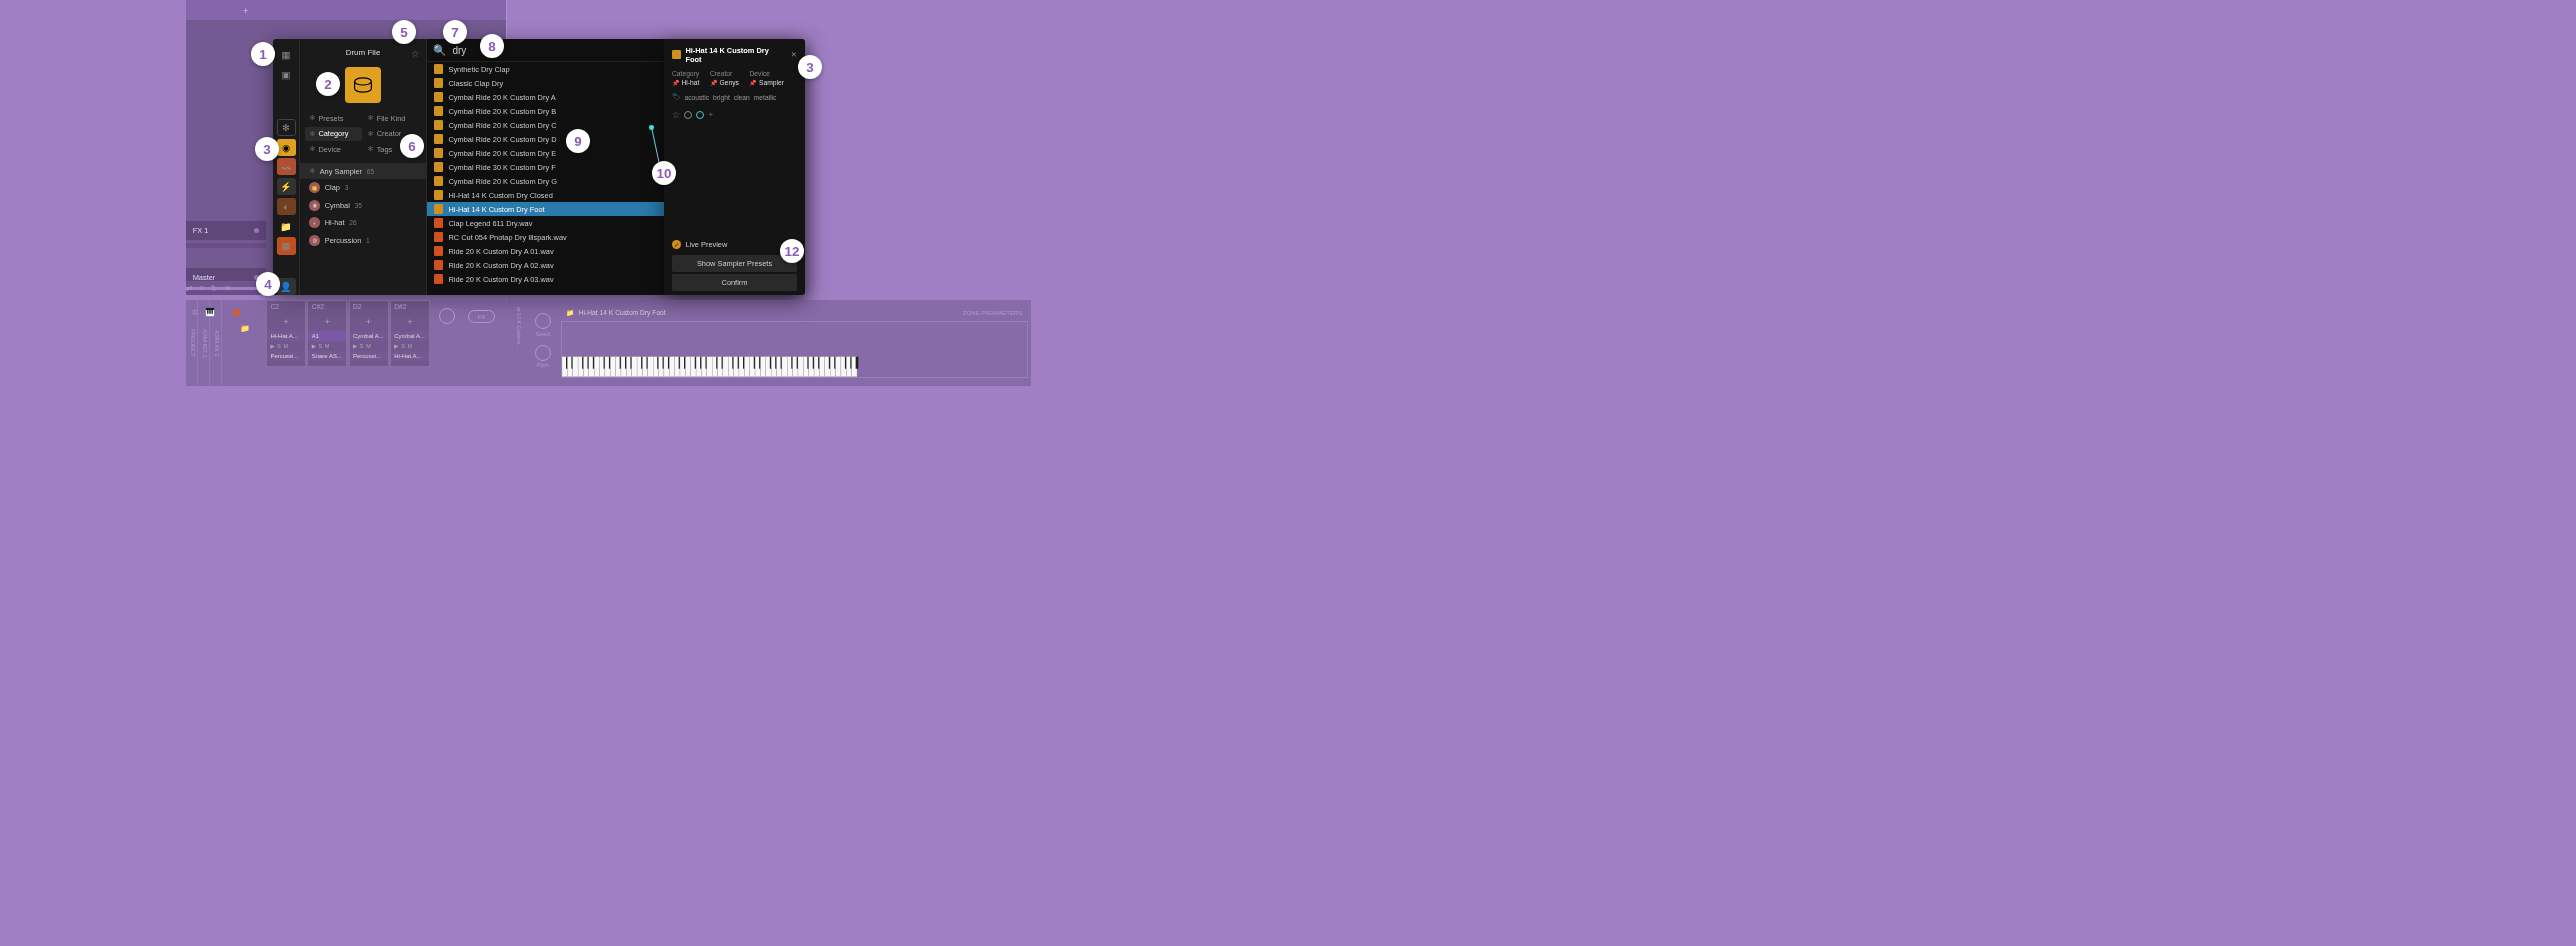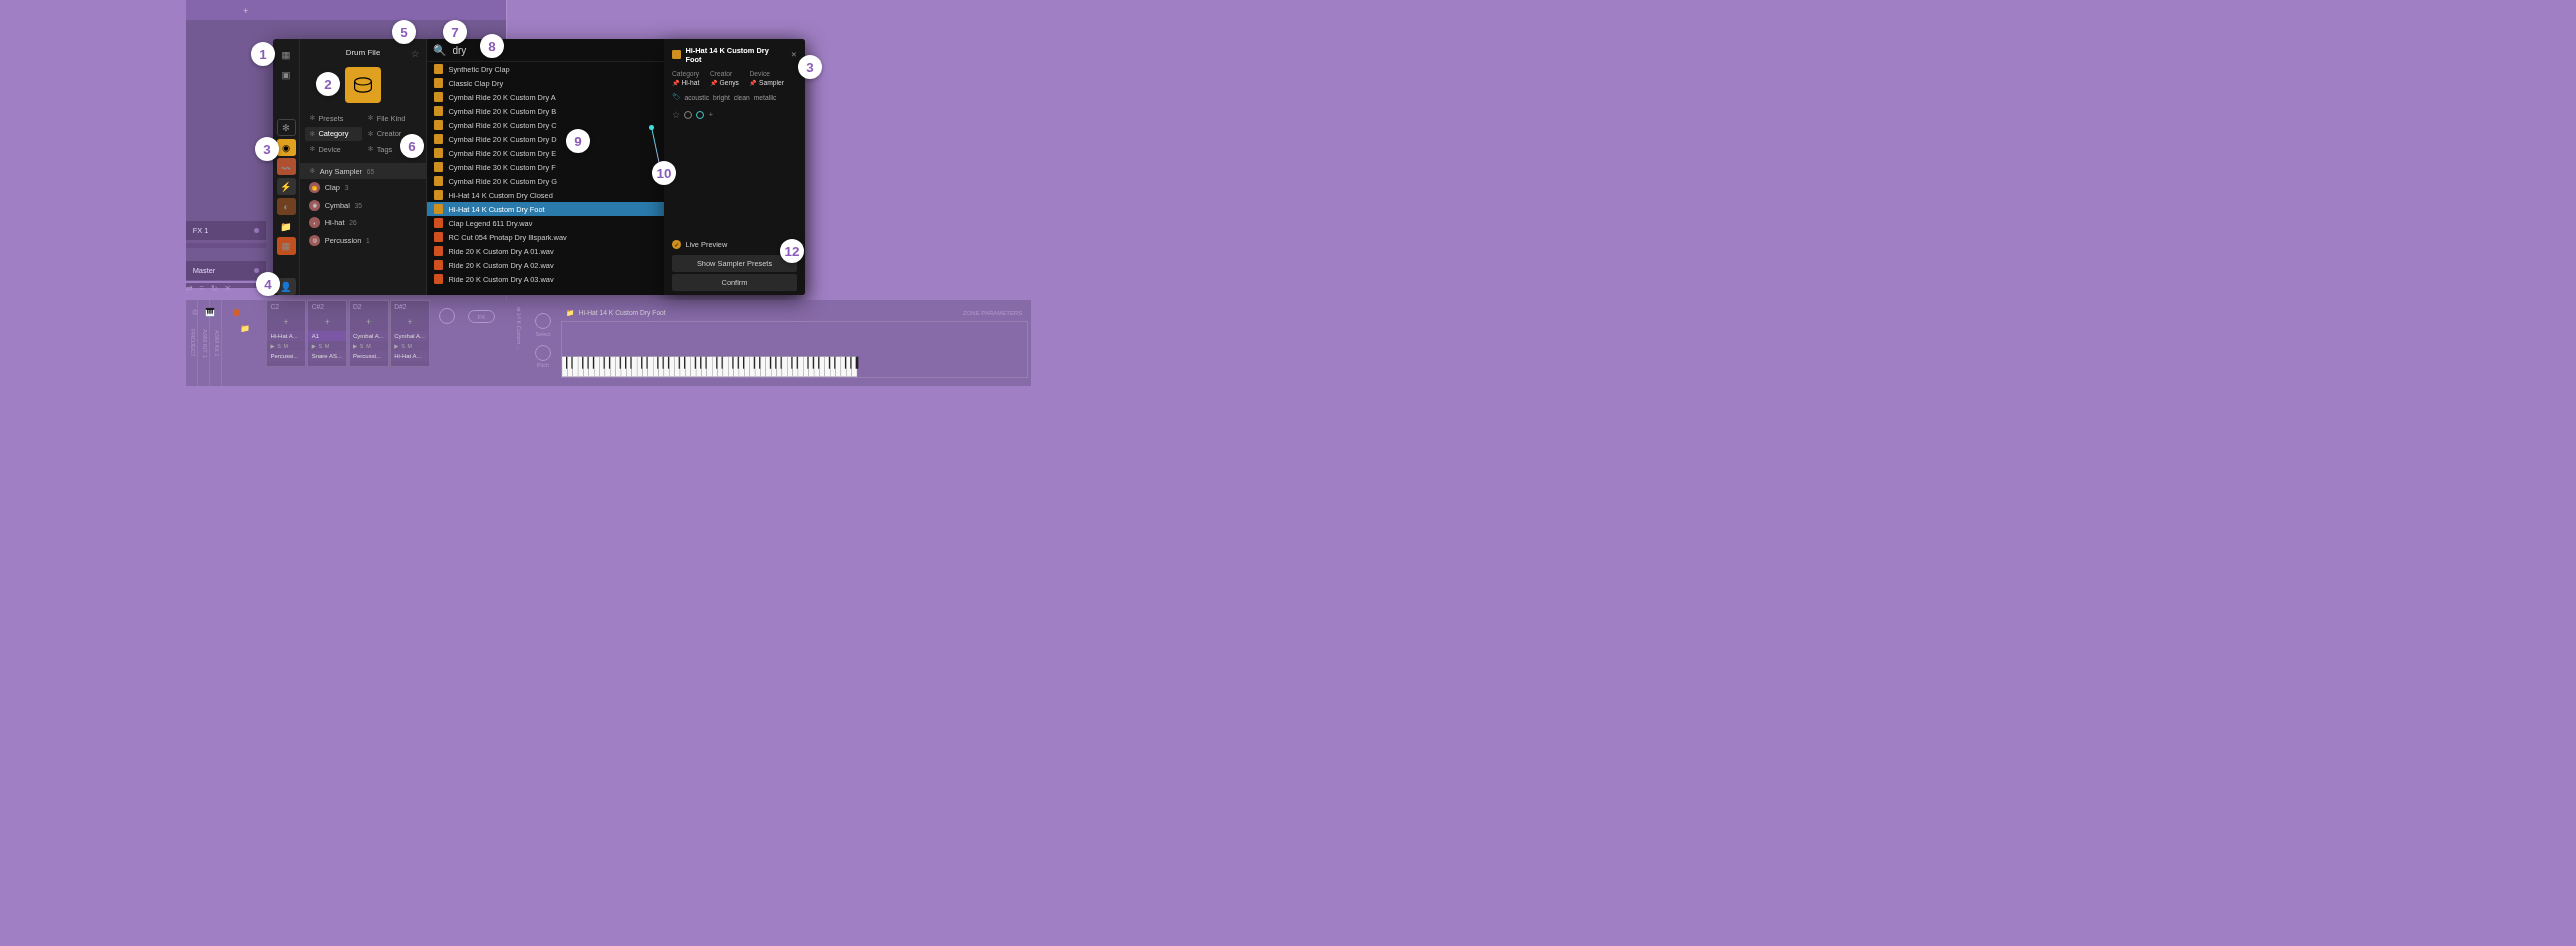--- a/index.html
+++ b/index.html
@@ -114,21 +114,21 @@
   <div class="vline"></div>
   <div class="top-strip"></div>
   <span class="plus-top">+</span>
 
   <div class="tracks-area">
     <div class="track-row">
       <span>FX 1</span>
       <span class="track-dot"></span>
     </div>
     <div class="track-bar"></div>
-    <div class="track-row" style="margin-top:13px">
+    <div class="track-row" style="margin-top:20px">
       <span>Master</span>
       <span class="track-dot"></span>
     </div>
     <div class="track-bar"></div>
   </div>
 
   <div class="bottom-bar">
     <span>⇄</span>
     <span>≡</span>
     <span>↻</span>

